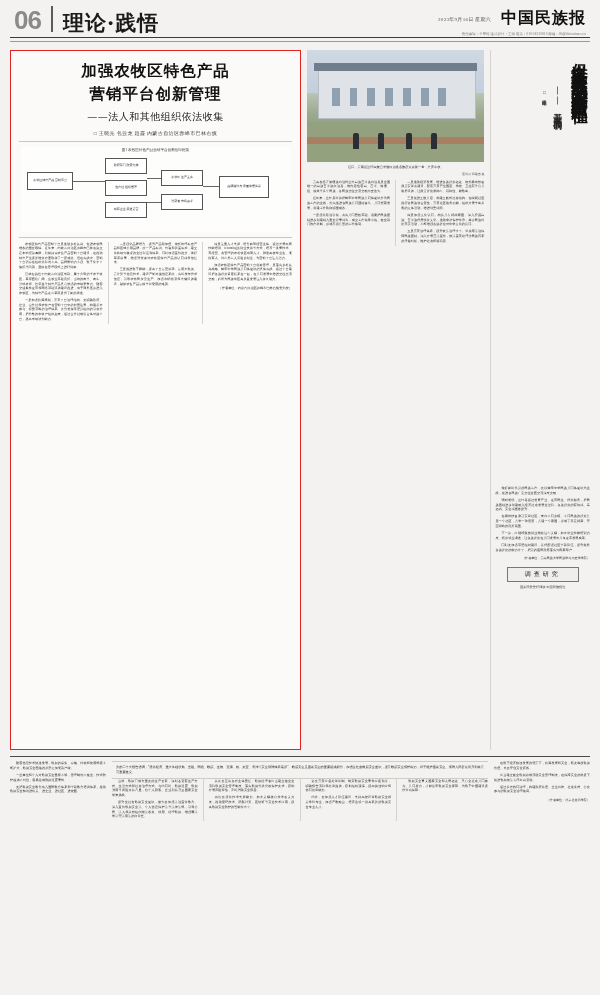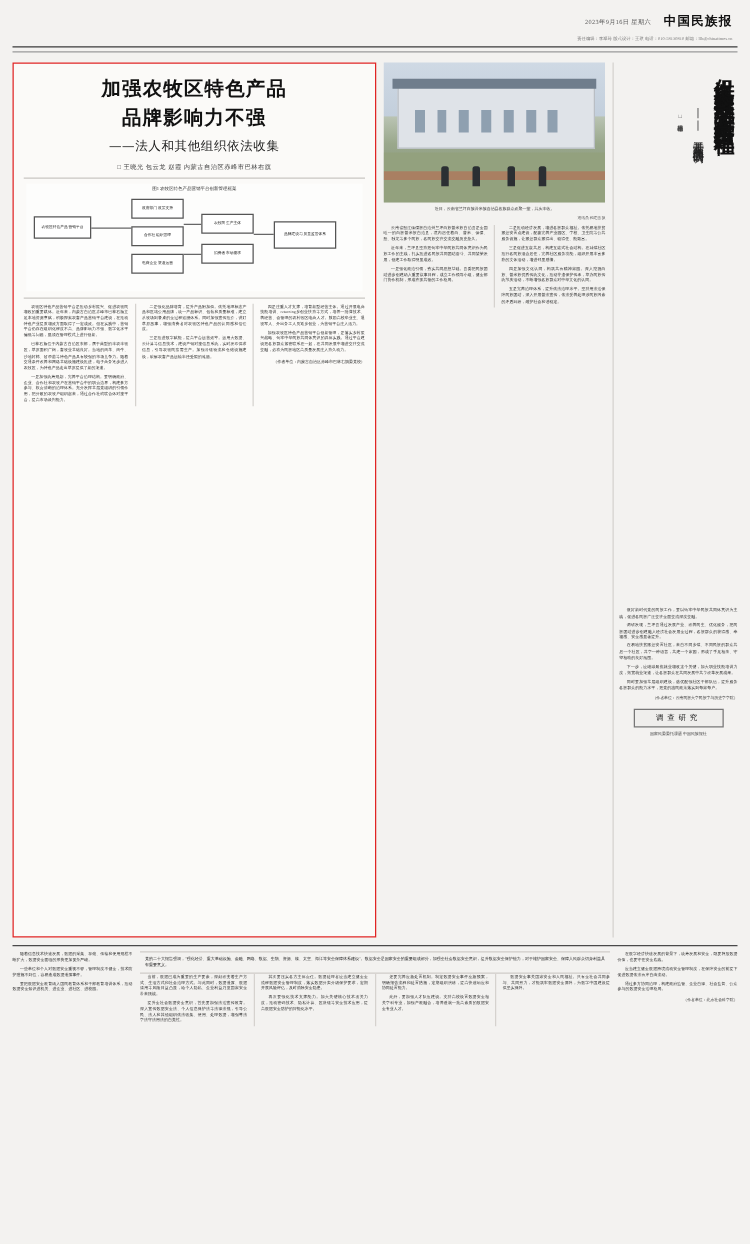--- a/index.html
+++ b/index.html
@@ -65,21 +65,21 @@
     letter-spacing: 0.3px;
     display: inline-block;
     vertical-align: middle;
     margin-right: 6px;
   }
   .mast-paper {
     display: inline-block;
     vertical-align: middle;
     font-family: "DejaVu Serif", serif;
     font-weight: bold;
-    font-size: 10px;
+    font-size: 16px;
     color: #111;
     letter-spacing: 1px;
     text-align: right;
   }
   .mast-sub {
     margin-top: 3px;
     font-size: 3.4px;
     color: #777;
     line-height: 1.5;
     letter-spacing: 0.1px;
@@ -403,36 +403,41 @@
     color: #333;
     margin-top: 4px;
   }
 </style>
 </head>
 <body>
 
 <div class="page">
 
   <div class="masthead">
+    <div class="mast-left">
+      <span class="page-num">06</span>
+      <span class="mast-divider"></span>
+      <span class="mast-title">理论·践悟</span>
+    </div>
     <div class="mast-right">
       <div>
         <span class="mast-date">2023年9月16日 星期六</span>
         <span class="mast-paper">中国民族报</span>
       </div>
       <div class="mast-sub">责任编辑：李翠玲  版式设计：王琪  电话：010-58130810  邮箱：llb@chinatimes.cn</div>
     </div>
     <div class="mast-rule"></div>
   </div>
 
   <div class="body-area">
     <div class="top-row">
 
       <div class="art-left">
         <div class="headline1">加强农牧区特色产品</div>
-        <div class="headline1">品牌影响力不强</div>
+        <div class="headline1">营销平台创新管理</div>
         <div class="subhead1">——法人和其他组织依法收集</div>
         <div class="byline1">□ 王晓光 包云龙 赵霞 内蒙古自治区赤峰市巴林右旗</div>
         <div class="rule-thin"></div>
 
         <div class="diagram">
           <div class="dg-title">图1  农牧区特色产品营销平台创新管理框架</div>
           <div class="dg-box" style="left:6px;  top:26px; width:46px; height:18px;">农牧区特色产品
 营销平台</div>
           <div class="dg-box" style="left:84px; top:12px; width:42px; height:16px;">政府部门
 政策支持</div>

